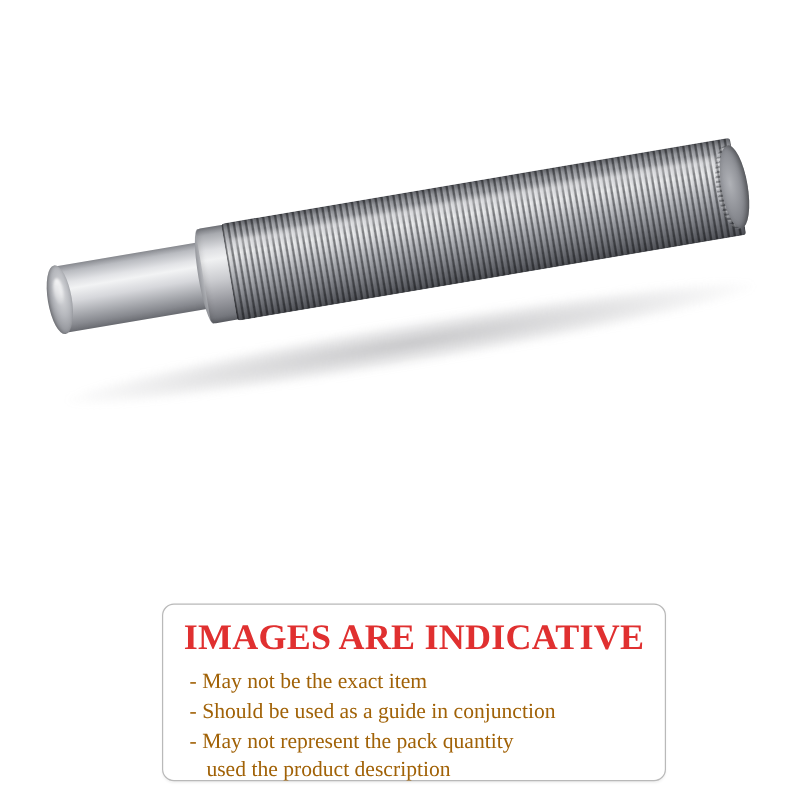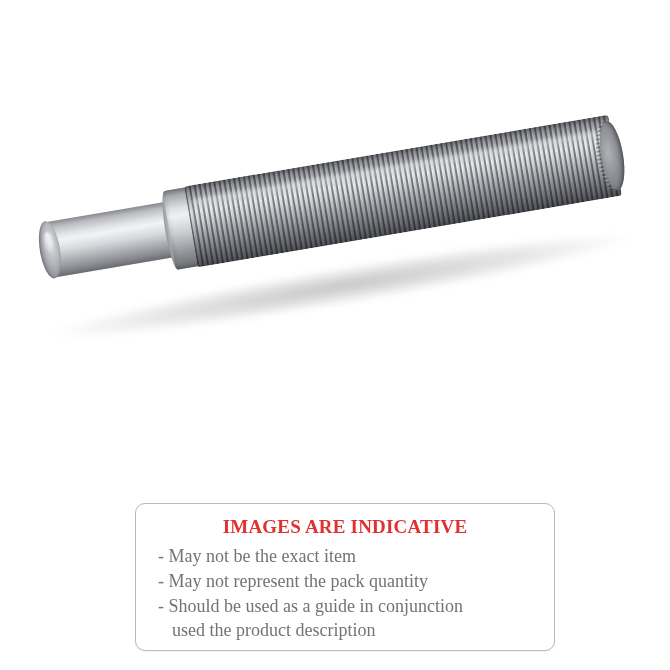--- a/index.html
+++ b/index.html
@@ -202,29 +202,29 @@
     box-sizing: border-box;
     background: #ffffff;
     border: 1px solid #b9b9b9;
     border-radius: 10px;
     box-shadow: 0 1px 2px rgba(0,0,0,0.06);
     padding: 9px 10px 10px 10px;
     text-align: center;
   }
   .notice-title {
     color: #e03030;
-    font-size: 19px;
+    font-size: 30px;
     font-weight: bold;
     letter-spacing: 0.2px;
     line-height: 1.0;
     margin: 4px 0 8px 0;
     white-space: nowrap;
   }
   .notice-line {
-    color: #737373;
+    color: #a16207;
     font-size: 18px;
     line-height: 1.38;
     text-align: left;
     padding-left: 12px;
     white-space: nowrap;
   }
   .notice-line.indent {
     padding-left: 26px;
   }
 </style>
@@ -247,18 +247,18 @@
       <div class="barrel"></div>
       <div class="barrel-hl"></div>
       <div class="barrel-end-teeth"></div>
       <div class="barrel-end"></div>
     </div>
   </div>
 
   <div class="notice">
     <div class="notice-title">IMAGES ARE INDICATIVE</div>
     <div class="notice-line">- May not be the exact item</div>
+    <div class="notice-line">- Should be used as a guide in conjunction</div>
     <div class="notice-line">- May not represent the pack quantity</div>
-    <div class="notice-line">- Should be used as a guide in conjunction</div>
     <div class="notice-line indent">used the product description</div>
   </div>
 
 </div>
 
 </body></html>

